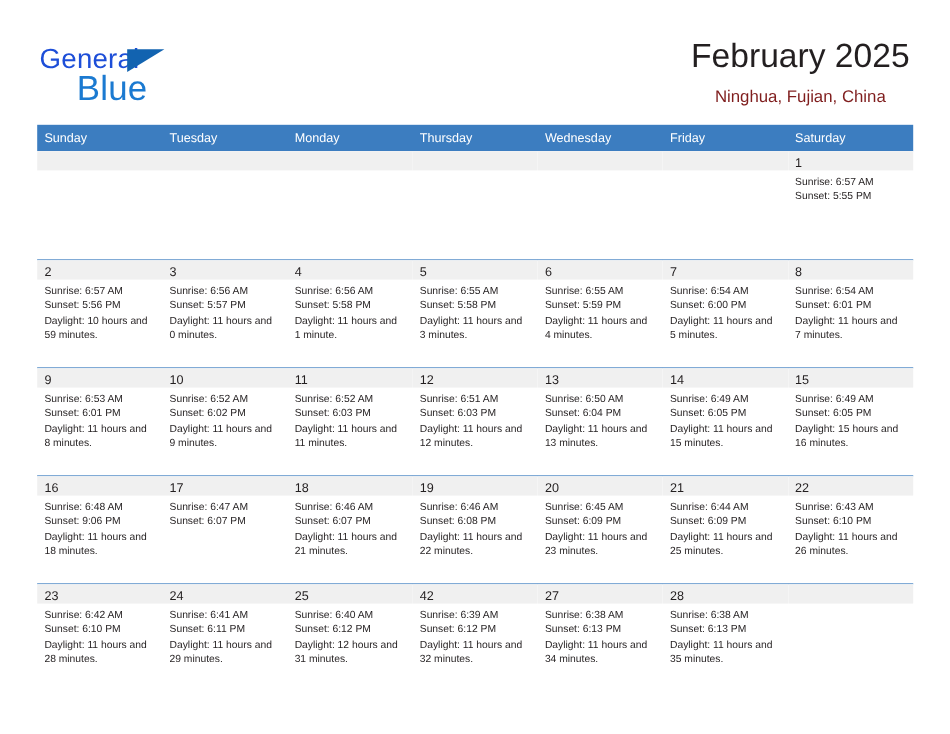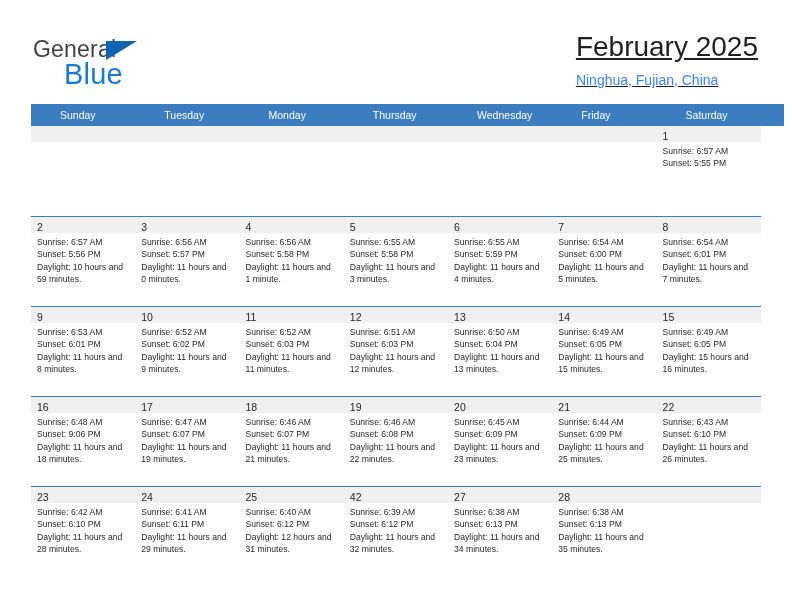--- a/index.html
+++ b/index.html
@@ -33,21 +33,21 @@
     left: 33px;
     top: 36px;
     width: 180px;
     height: 52px;
   }
   .logo-general {
     position: absolute;
     left: 0; top: 0;
     font-size: 23px;
     letter-spacing: 0.2px;
-    color: #404040;
+    color: #1d4ed8;
     font-family: "Liberation Sans", sans-serif;
   }
   .logo-triangle {
     position: absolute;
     left: 73px;
     top: 5px;
     width: 0; height: 0;
     border-left: 31px solid #1263b0;
     border-bottom: 19px solid transparent;
   }
@@ -56,50 +56,48 @@
     left: 31px; top: 22px;
     font-size: 29px;
     letter-spacing: 0.2px;
     color: #1b7ad1;
     font-family: "Liberation Sans", sans-serif;
   }
   .title-block {
     position: absolute;
     right: 34px;
     top: 30px;
-    text-align: left;
-    text-decoration: underline;
+    text-align: center;
   }
   .cal-title {
     font-size: 28px;
     color: #231f20;
     line-height: 34px;
     white-space: nowrap;
   }
   .cal-subtitle {
     font-size: 14px;
-    color: #3b82f6;
+    color: #7f1d1d;
     line-height: 20px;
     margin-top: 6px;
     white-space: nowrap;
   }
 
   
   .calendar {
     position: absolute;
     left: 31px;
     top: 104px;
     width: 730px;
   }
   .weekday-row {
     display: flex;
     width: 730px;
     height: 22px;
     background: #3c7dc0;
-    padding-left: 23px;
   }
   .weekday-cell {
     width: 104.28px;
     box-sizing: border-box;
     padding-left: 6px;
     color: #ffffff;
     font-size: 10.5px;
     line-height: 22px;
     white-space: nowrap;
     overflow: hidden;
@@ -363,21 +361,20 @@
           <div>Sunrise: 6:48 AM</div>
           <div>Sunset: 9:06 PM</div>
           <div class="daylight">Daylight: 11 hours and 18 minutes.</div>
         </div>
       </div>
       <div class="day-cell">
         <div class="day-number-band"><span class="day-number">17</span></div>
         <div class="day-info">
           <div>Sunrise: 6:47 AM</div>
           <div>Sunset: 6:07 PM</div>
-          <div class="daylight">Daylight: 11 hours and 19 minutes.</div>
         </div>
       </div>
       <div class="day-cell">
         <div class="day-number-band"><span class="day-number">18</span></div>
         <div class="day-info">
           <div>Sunrise: 6:46 AM</div>
           <div>Sunset: 6:07 PM</div>
           <div class="daylight">Daylight: 11 hours and 21 minutes.</div>
         </div>
       </div>

